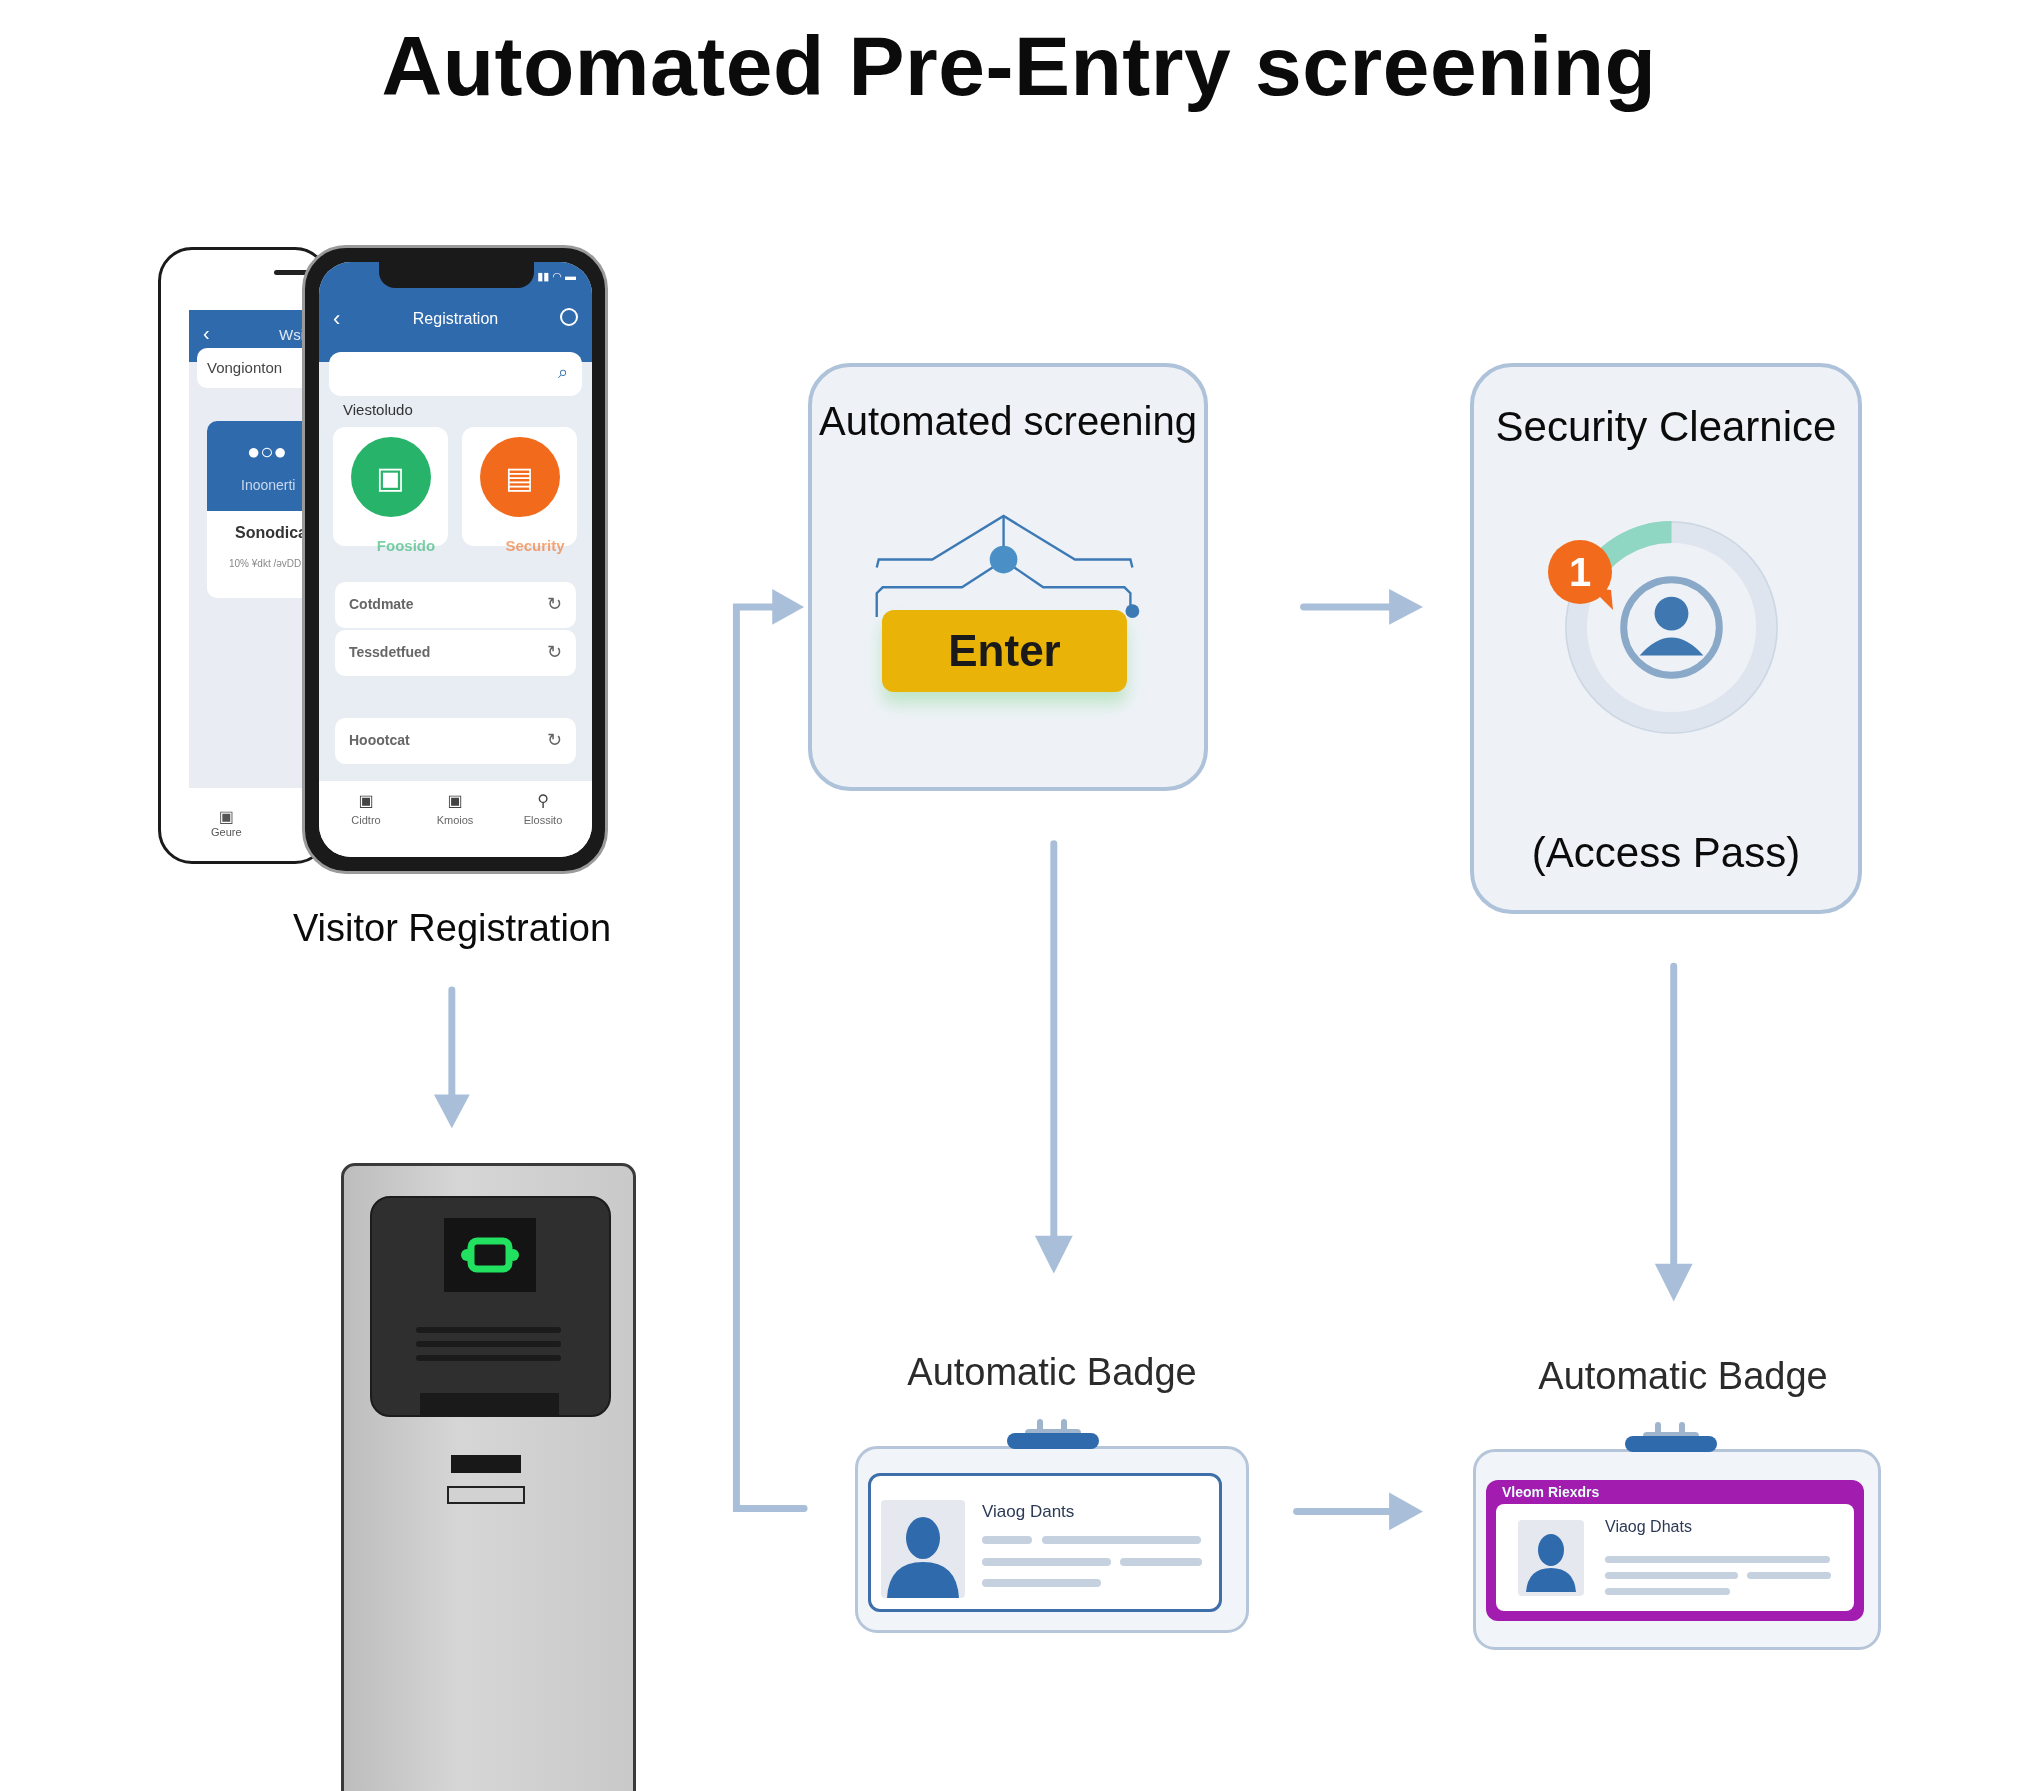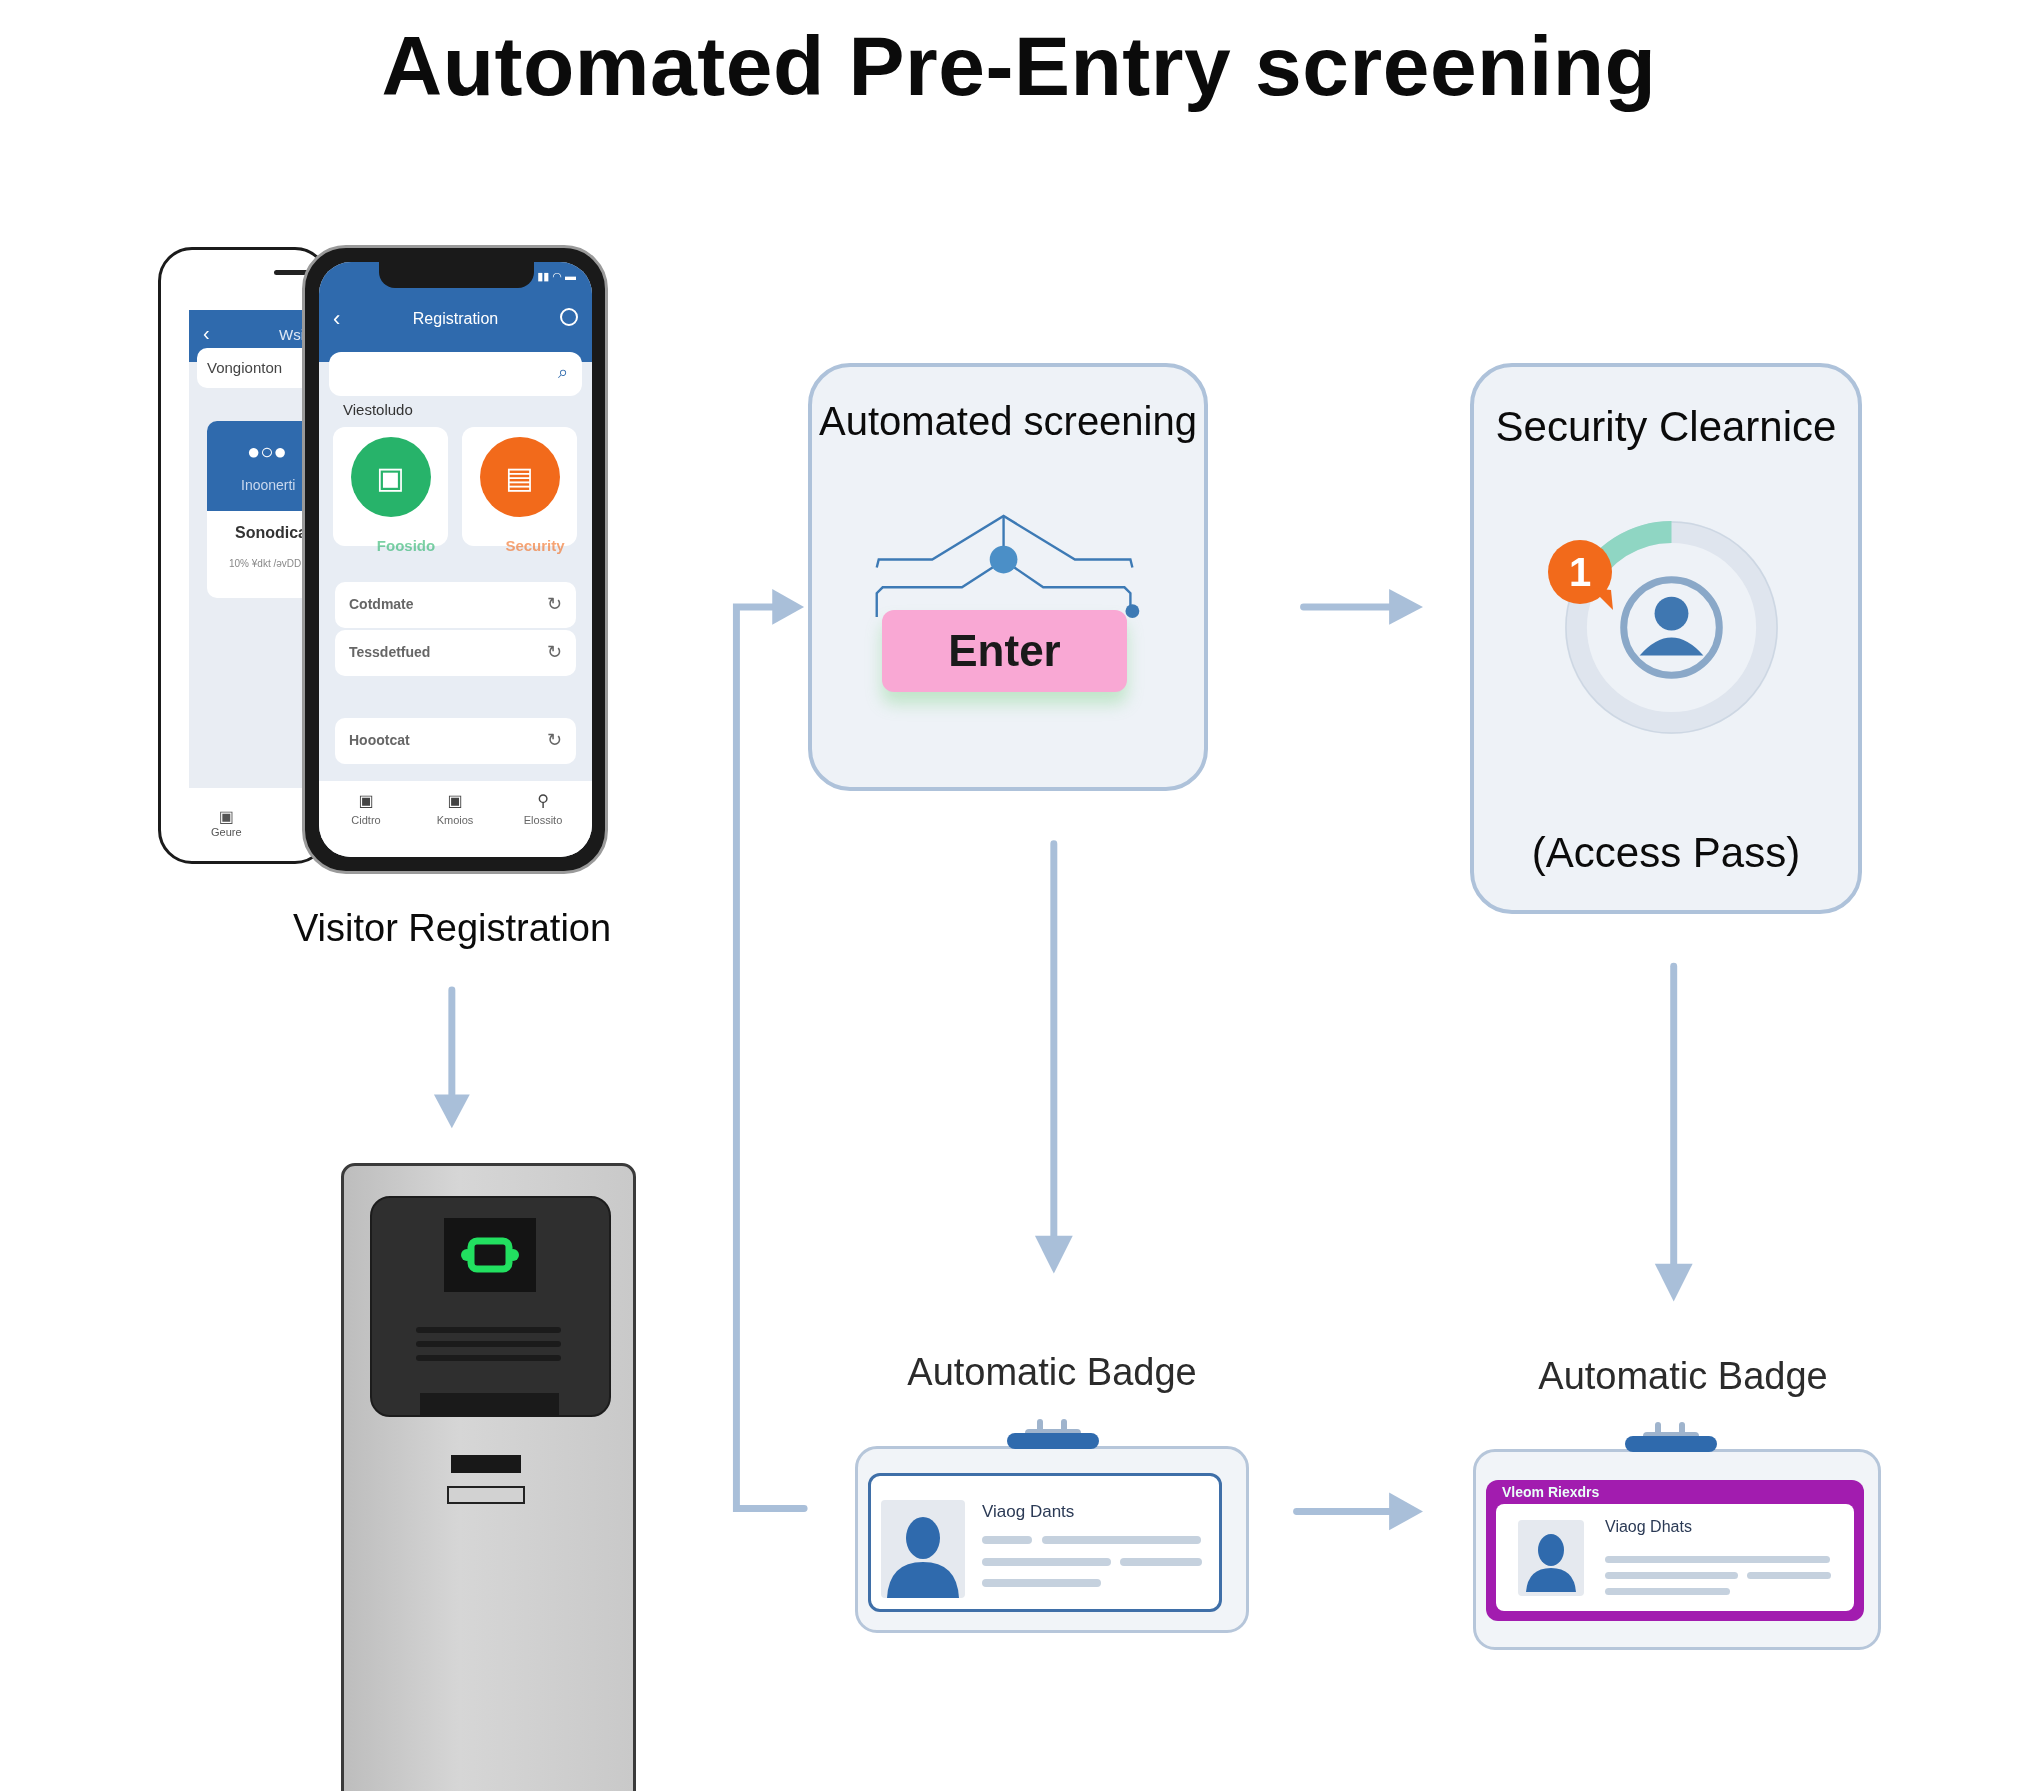--- a/index.html
+++ b/index.html
@@ -53,21 +53,21 @@
   .kiosk .panel .scr{position:absolute;left:72px;top:20px;width:92px;height:74px;background:#141414;display:flex;align-items:center;justify-content:center;}
   .kiosk .panel .line{position:absolute;left:44px;width:145px;height:6px;background:#1b1b1b;border-radius:3px;}
   .kiosk .panel .slot{position:absolute;left:48px;top:167px;width:139px;height:24px;background:#1a1a1a;}
   .kiosk .s1{position:absolute;left:107px;top:289px;width:70px;height:18px;background:#181818;}
   .kiosk .s2{position:absolute;left:103px;top:320px;width:78px;height:18px;border:2px solid #222;background:#d2d2d2;box-sizing:border-box;}
 
   
   .box{border:4px solid #aec2da;border-radius:42px;background:#eef2f7;box-sizing:border-box;}
   #screen-box{left:808px;top:363px;width:400px;height:428px;}
   #screen-box .h{position:absolute;left:0;width:100%;top:32px;text-align:center;font-size:40px;color:#0b0b0b;}
-  #enter-btn{position:absolute;left:70px;top:243px;width:245px;height:82px;background:#f9a8d4;border-radius:12px;font-size:44px;font-weight:bold;color:#1a1a1a;display:flex;align-items:center;justify-content:center;box-shadow:0 12px 16px rgba(110,205,118,0.35);border:none;}
+  #enter-btn{position:absolute;left:70px;top:243px;width:245px;height:82px;background:#eab308;border-radius:12px;font-size:44px;font-weight:bold;color:#1a1a1a;display:flex;align-items:center;justify-content:center;box-shadow:0 12px 16px rgba(110,205,118,0.35);border:none;}
 
   #sec-box{left:1470px;top:363px;width:392px;height:551px;}
   #sec-box .h{position:absolute;left:0;width:100%;top:36px;text-align:center;font-size:42px;color:#0b0b0b;}
   #sec-box .foot{position:absolute;left:0;width:100%;top:462px;text-align:center;font-size:42px;color:#0b0b0b;}
   #notif{position:absolute;left:74px;top:173px;width:64px;height:64px;border-radius:50%;background:#f26a1b;color:#fff;font-size:40px;font-weight:bold;display:flex;align-items:center;justify-content:center;}
 
   .badge-label{font-size:38px;color:#2b2b2b;text-align:center;white-space:nowrap;transform:translateX(-50%);}
   .badge{border:3px solid #b6c6da;border-radius:22px;background:#f1f4f8;box-sizing:border-box;}
   .badge .clip{position:absolute;top:-30px;width:96px;height:30px;}
   .badge .inner{position:absolute;background:#fff;border-radius:12px;box-sizing:border-box;}

